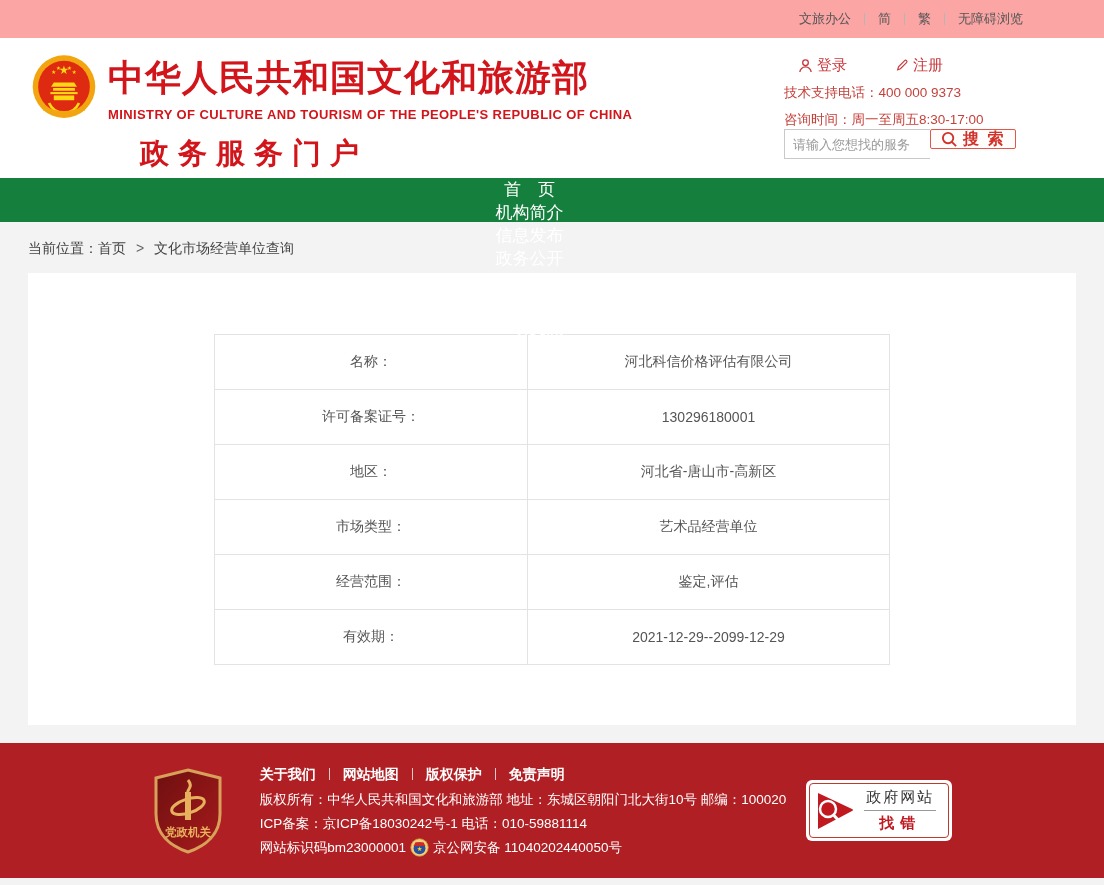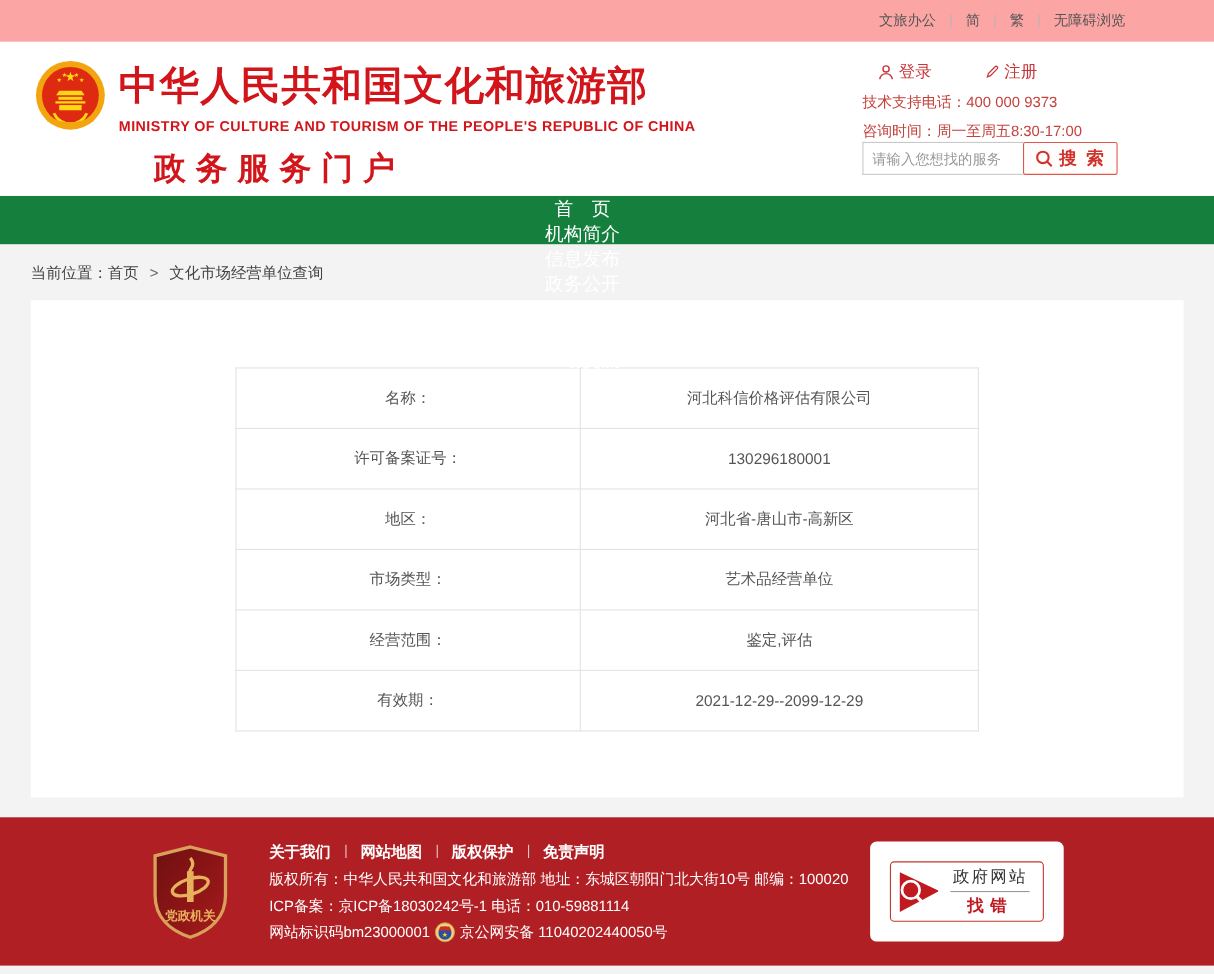--- a/index.html
+++ b/index.html
@@ -32,21 +32,21 @@
   .auth .gap { width: 36px; }
   .hline { font-size: 13.5px; color: #c4423c; margin-top: 9px; white-space: nowrap; }
   .searchbar { display: flex; }
   .searchbar input {
     width: 146px; height: 30px; border: 1px solid #c9c9c9; border-right: none;
     padding: 0 8px; font-size: 13px; color: #666; outline: none;
     font-family: "Liberation Sans", "DejaVu Sans", sans-serif;
   }
   .searchbar input::placeholder { color: #999; }
   .search-btn {
-    height: 30px; padding: 0 10px; border: 1px solid #e0584c; border-radius: 2px;
+    height: 20px; padding: 0 10px; border: 1px solid #e0584c; border-radius: 2px;
     background: #fffdfc; color: #d2312a; font-size: 16px; font-weight: bold;
     display: flex; align-items: center; gap: 5px; cursor: pointer;
     font-family: "Liberation Sans", "DejaVu Sans", sans-serif; letter-spacing: 2px;
   }
 
   
   .nav {
     height: 44px; background: #15803d; display: flex; align-items: center;
     justify-content: space-between; padding: 0 107px 0 62px; flex-direction: column;
   }
@@ -71,21 +71,21 @@
     margin-top: 18px; background: #b01f24; height: 135px;
     display: flex; align-items: center; justify-content: center; color: #fff;
   }
   .f-badge { width: 72px; height: 86px; flex: none; margin-right: 36px; }
   .f-text { font-size: 13.5px; line-height: 24px; }
   .f-links { display: flex; align-items: center; font-size: 14px; font-weight: bold; margin-bottom: 2px; }
   .f-links a { color: #fff; text-decoration: none; }
   .fsep { width: 1px; height: 12px; background: rgba(255,255,255,0.75); margin: 0 13px; }
   .f-line3 { display: flex; align-items: center; gap: 4px; }
   .err-badge {
-    margin-left: 20px; background: #fff; border-radius: 6px; padding: 18px; cursor: pointer;
+    margin-left: 20px; background: #fff; border-radius: 6px; padding: 3px; cursor: pointer;
   }
   .err-inner {
     border: 1px solid #c0392b; border-radius: 4px;
     display: flex; align-items: center; padding: 4px 12px 4px 4px; gap: 8px;
   }
   .err-texts { text-align: center; }
   .err-t1 { color: #333; font-size: 15px; letter-spacing: 2px; border-bottom: 1px solid #999; padding: 0 2px 3px; }
   .err-t2 { color: #c01920; font-size: 15px; letter-spacing: 6px; padding-top: 3px; font-weight: bold; }
 </style>
 </head>

